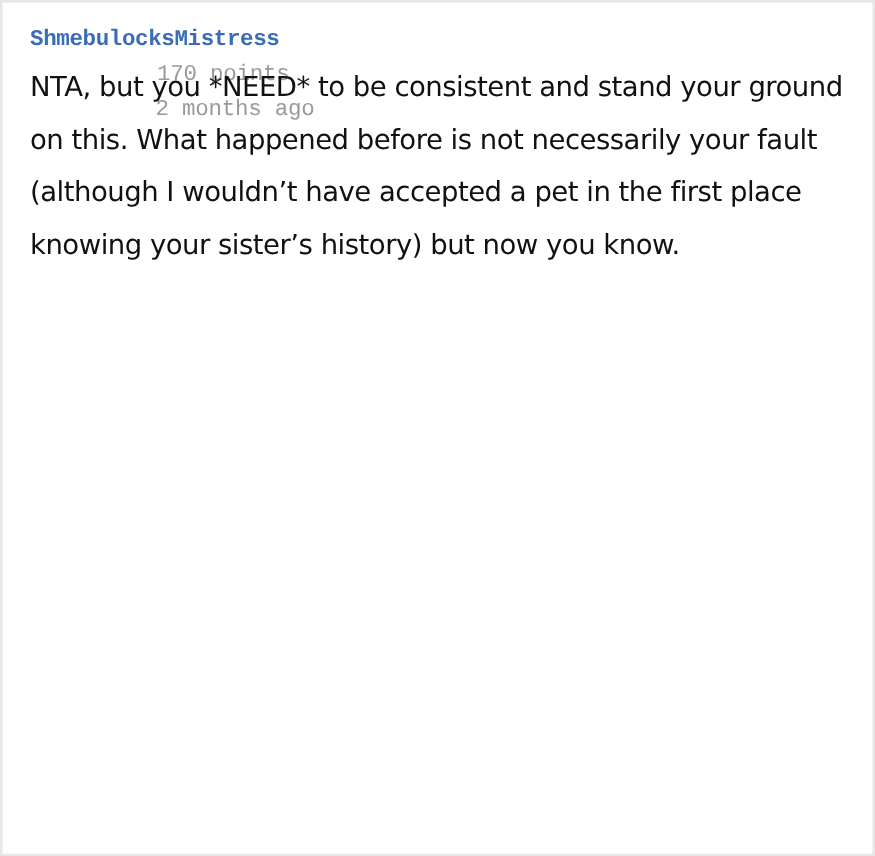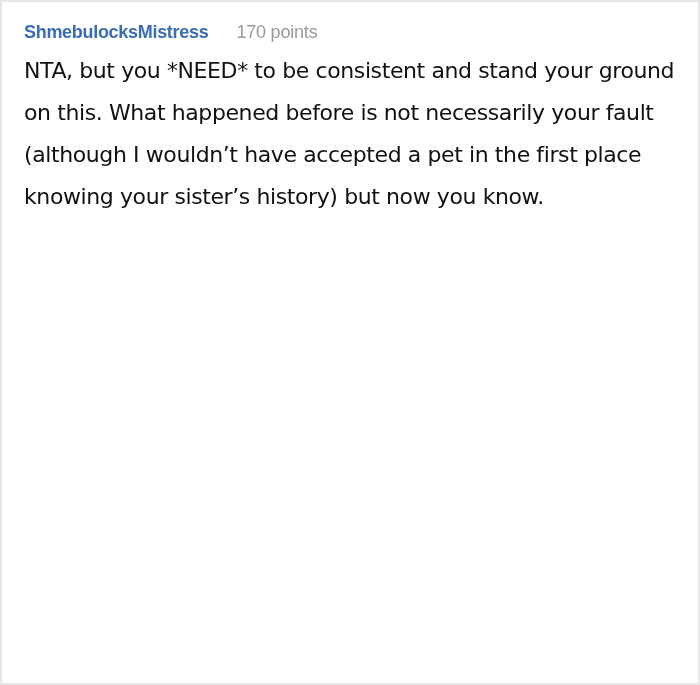--- a/index.html
+++ b/index.html
@@ -19,25 +19,26 @@
       border: 2px solid #e6e6e6;
       background: #ffffff;
       padding: 0 20px 0 20px;
       position: relative;
     }
     .comment-header {
       position: absolute;
       top: 16px;
       left: 22px;
       display: flex;
-      align-items: center;
-      font-family: Liberation Sans, sans-serif;
+      align-items: flex-end;
+      font-family: Liberation Mono, monospace;
       font-size: 18px;
       line-height: 28px;
       white-space: nowrap;
+      flex-direction: column;
     }
     .username {
       color: #3b6cb8;
       font-weight: bold;
       text-decoration: none;
       letter-spacing: -0.3px;
       margin-right: 28px;
     }
     .points {
       color: #9a9a9a;
@@ -66,17 +67,18 @@
       margin-bottom: 0;
     }
   </style>
 </head>
 <body>
 
 <div class="comment-card">
   <div class="comment-header">
     <a class="username">ShmebulocksMistress</a>
     <span class="points">170 points</span>
+    <span class="timestamp">2 months ago</span>
   </div>
   <div class="comment-body">
     <p>NTA, but you *NEED* to be consistent and stand your ground on this. What happened before is not necessarily your fault (although I wouldn’t have accepted a pet in the first place knowing your sister’s history) but now you know.</p>
   </div>
 </div>
 
 </body></html>

